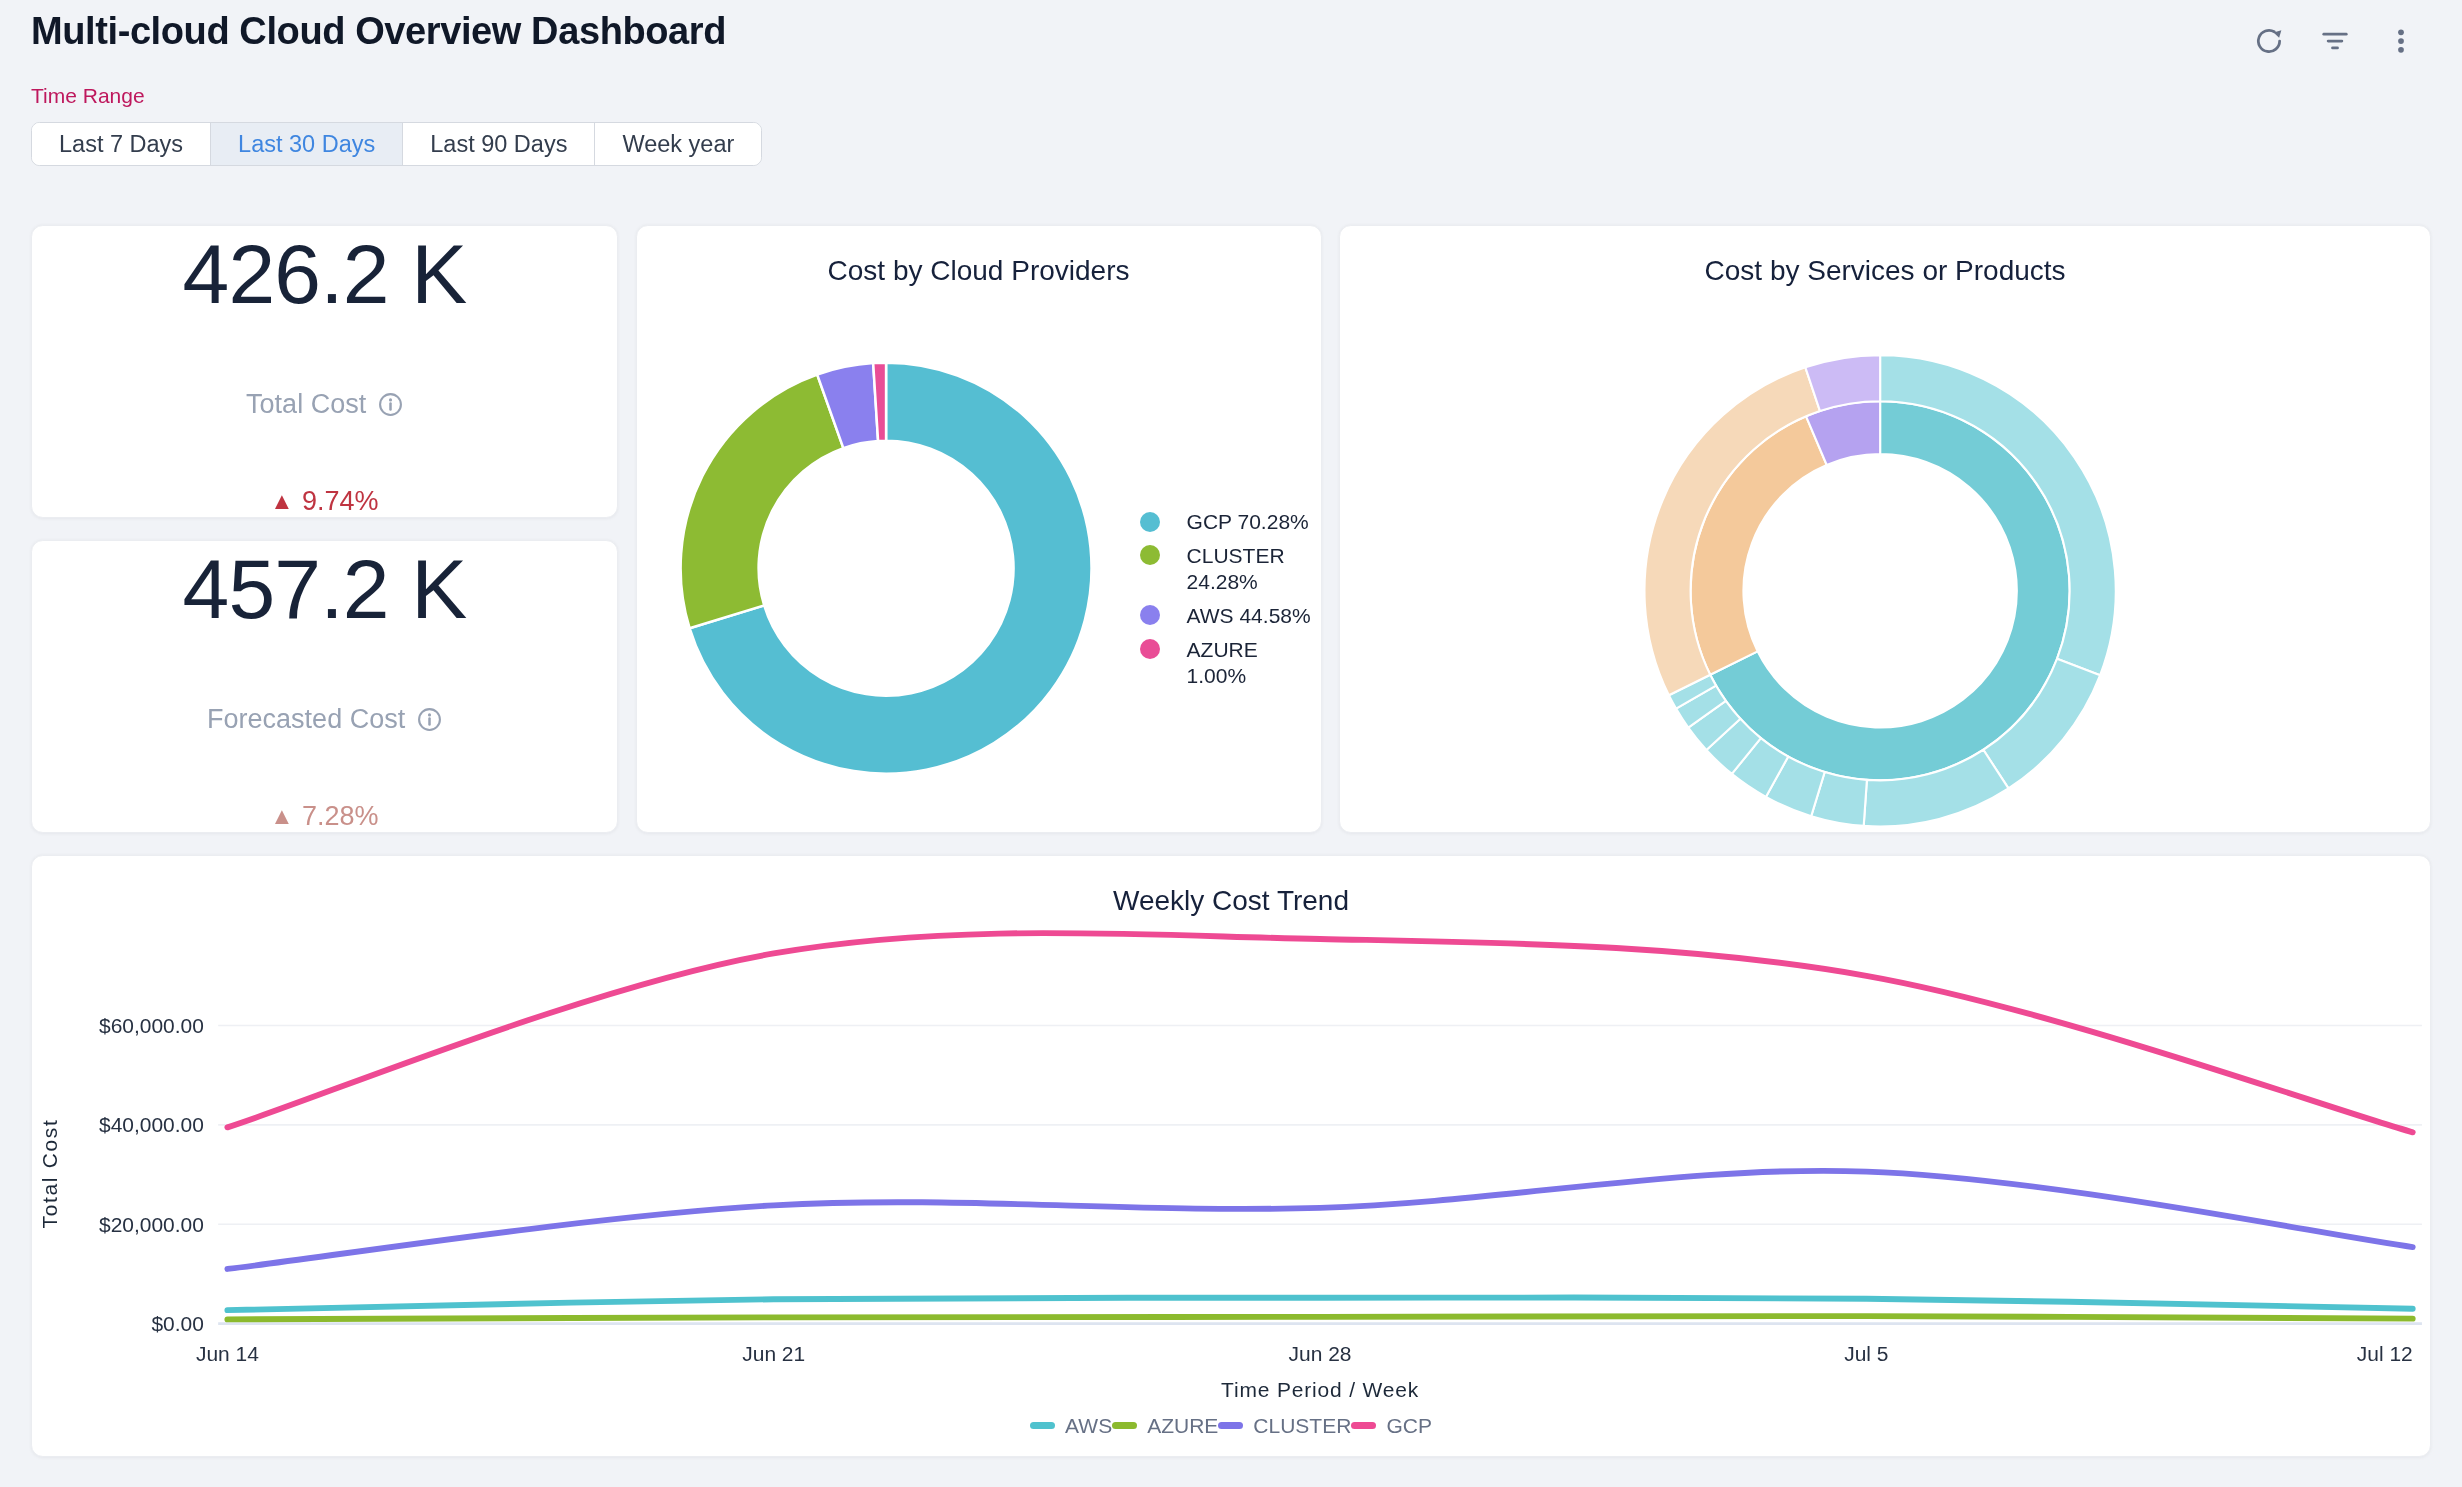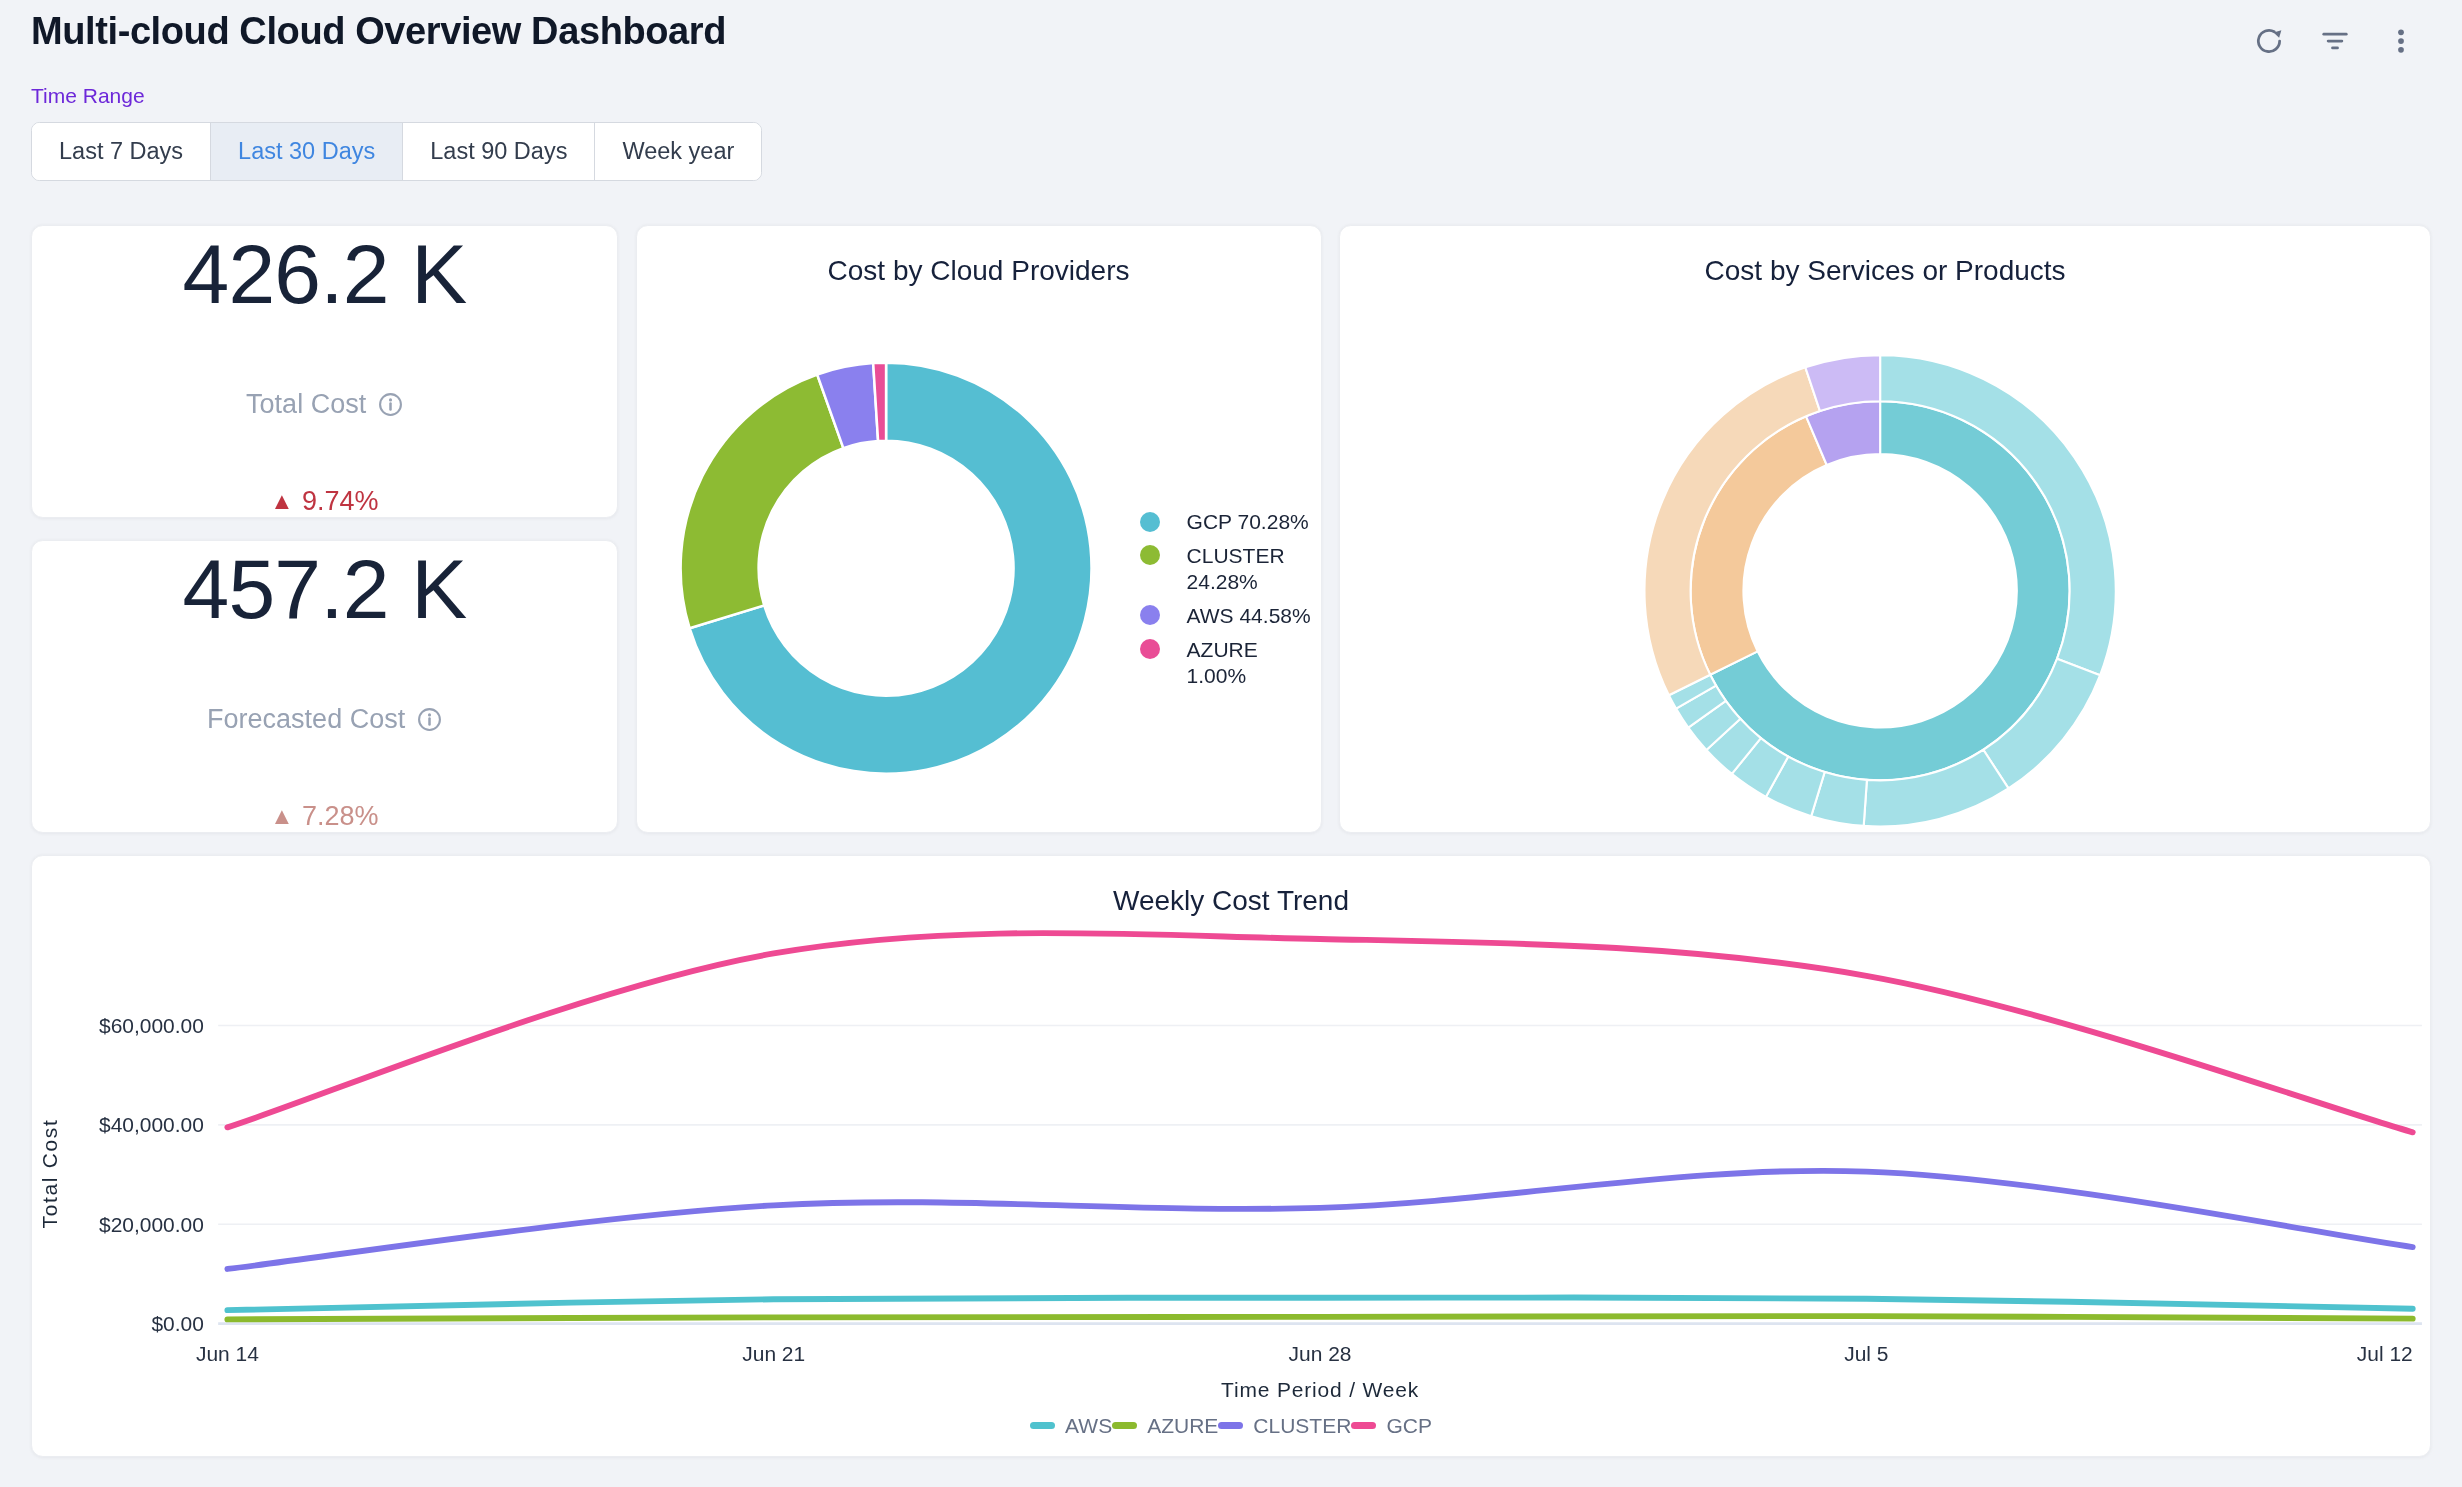--- a/index.html
+++ b/index.html
@@ -5,22 +5,22 @@
   html,body{margin:0;padding:0;background:#f1f3f7;font-family:"Liberation Sans","DejaVu Sans",sans-serif;color:#101828;}
   .page{position:relative;width:2462px;height:1488px;background:#f1f3f7;overflow:hidden;}
 
   
   .page-title{position:absolute;left:31px;top:10px;font-size:38px;font-weight:700;letter-spacing:-0.4px;color:#101828;}
   .header-actions{position:absolute;right:44px;top:23.5px;display:flex;gap:32px;align-items:center;}
   .icon-btn{background:none;border:none;padding:0;width:34px;height:34px;color:#667085;cursor:pointer;display:flex;align-items:center;justify-content:center;}
   .icon-btn svg{width:30px;height:30px;}
 
   
-  .tr-label{position:absolute;left:31px;top:84px;font-size:21px;color:#6d28d9;}
-  .btn-group{position:absolute;left:31px;top:122px;display:flex;border:0.8px solid #d5d9e0;border-radius:8.4px;overflow:hidden;background:#ffffff;height:59px;box-sizing:border-box;}
+  .tr-label{position:absolute;left:31px;top:84px;font-size:21px;color:#be185d;}
+  .btn-group{position:absolute;left:31px;top:122px;display:flex;border:0.8px solid #d5d9e0;border-radius:8.4px;overflow:hidden;background:#ffffff;height:44px;box-sizing:border-box;}
   .tr-btn{font-family:inherit;font-size:23.5px;padding:0 27px;display:flex;align-items:center;color:#333d4d;background:#fff;border:none;border-right:0.8px solid #d5d9e0;cursor:pointer;white-space:nowrap;}
   .tr-btn:last-child{border-right:none;}
   .tr-btn.selected{background:#e8edf4;color:#3f86e0;}
 
   
   .card{background:#ffffff;border-radius:11.7px;border:0.8px solid #ebedf1;box-shadow:0 0.8px 3.4px rgba(16,24,40,.05);box-sizing:border-box;}
   .top-row{position:absolute;left:31px;top:225px;width:2400px;height:608px;display:flex;gap:17.6px;}
   .kpi-col{width:587px;display:flex;flex-direction:column;gap:22.6px;}
   .kpi-card{flex:1;display:flex;flex-direction:column;align-items:center;justify-content:space-between;gap:20px;}
   .kpi-value{font-size:84px;color:#182338;letter-spacing:-0.8px;}

